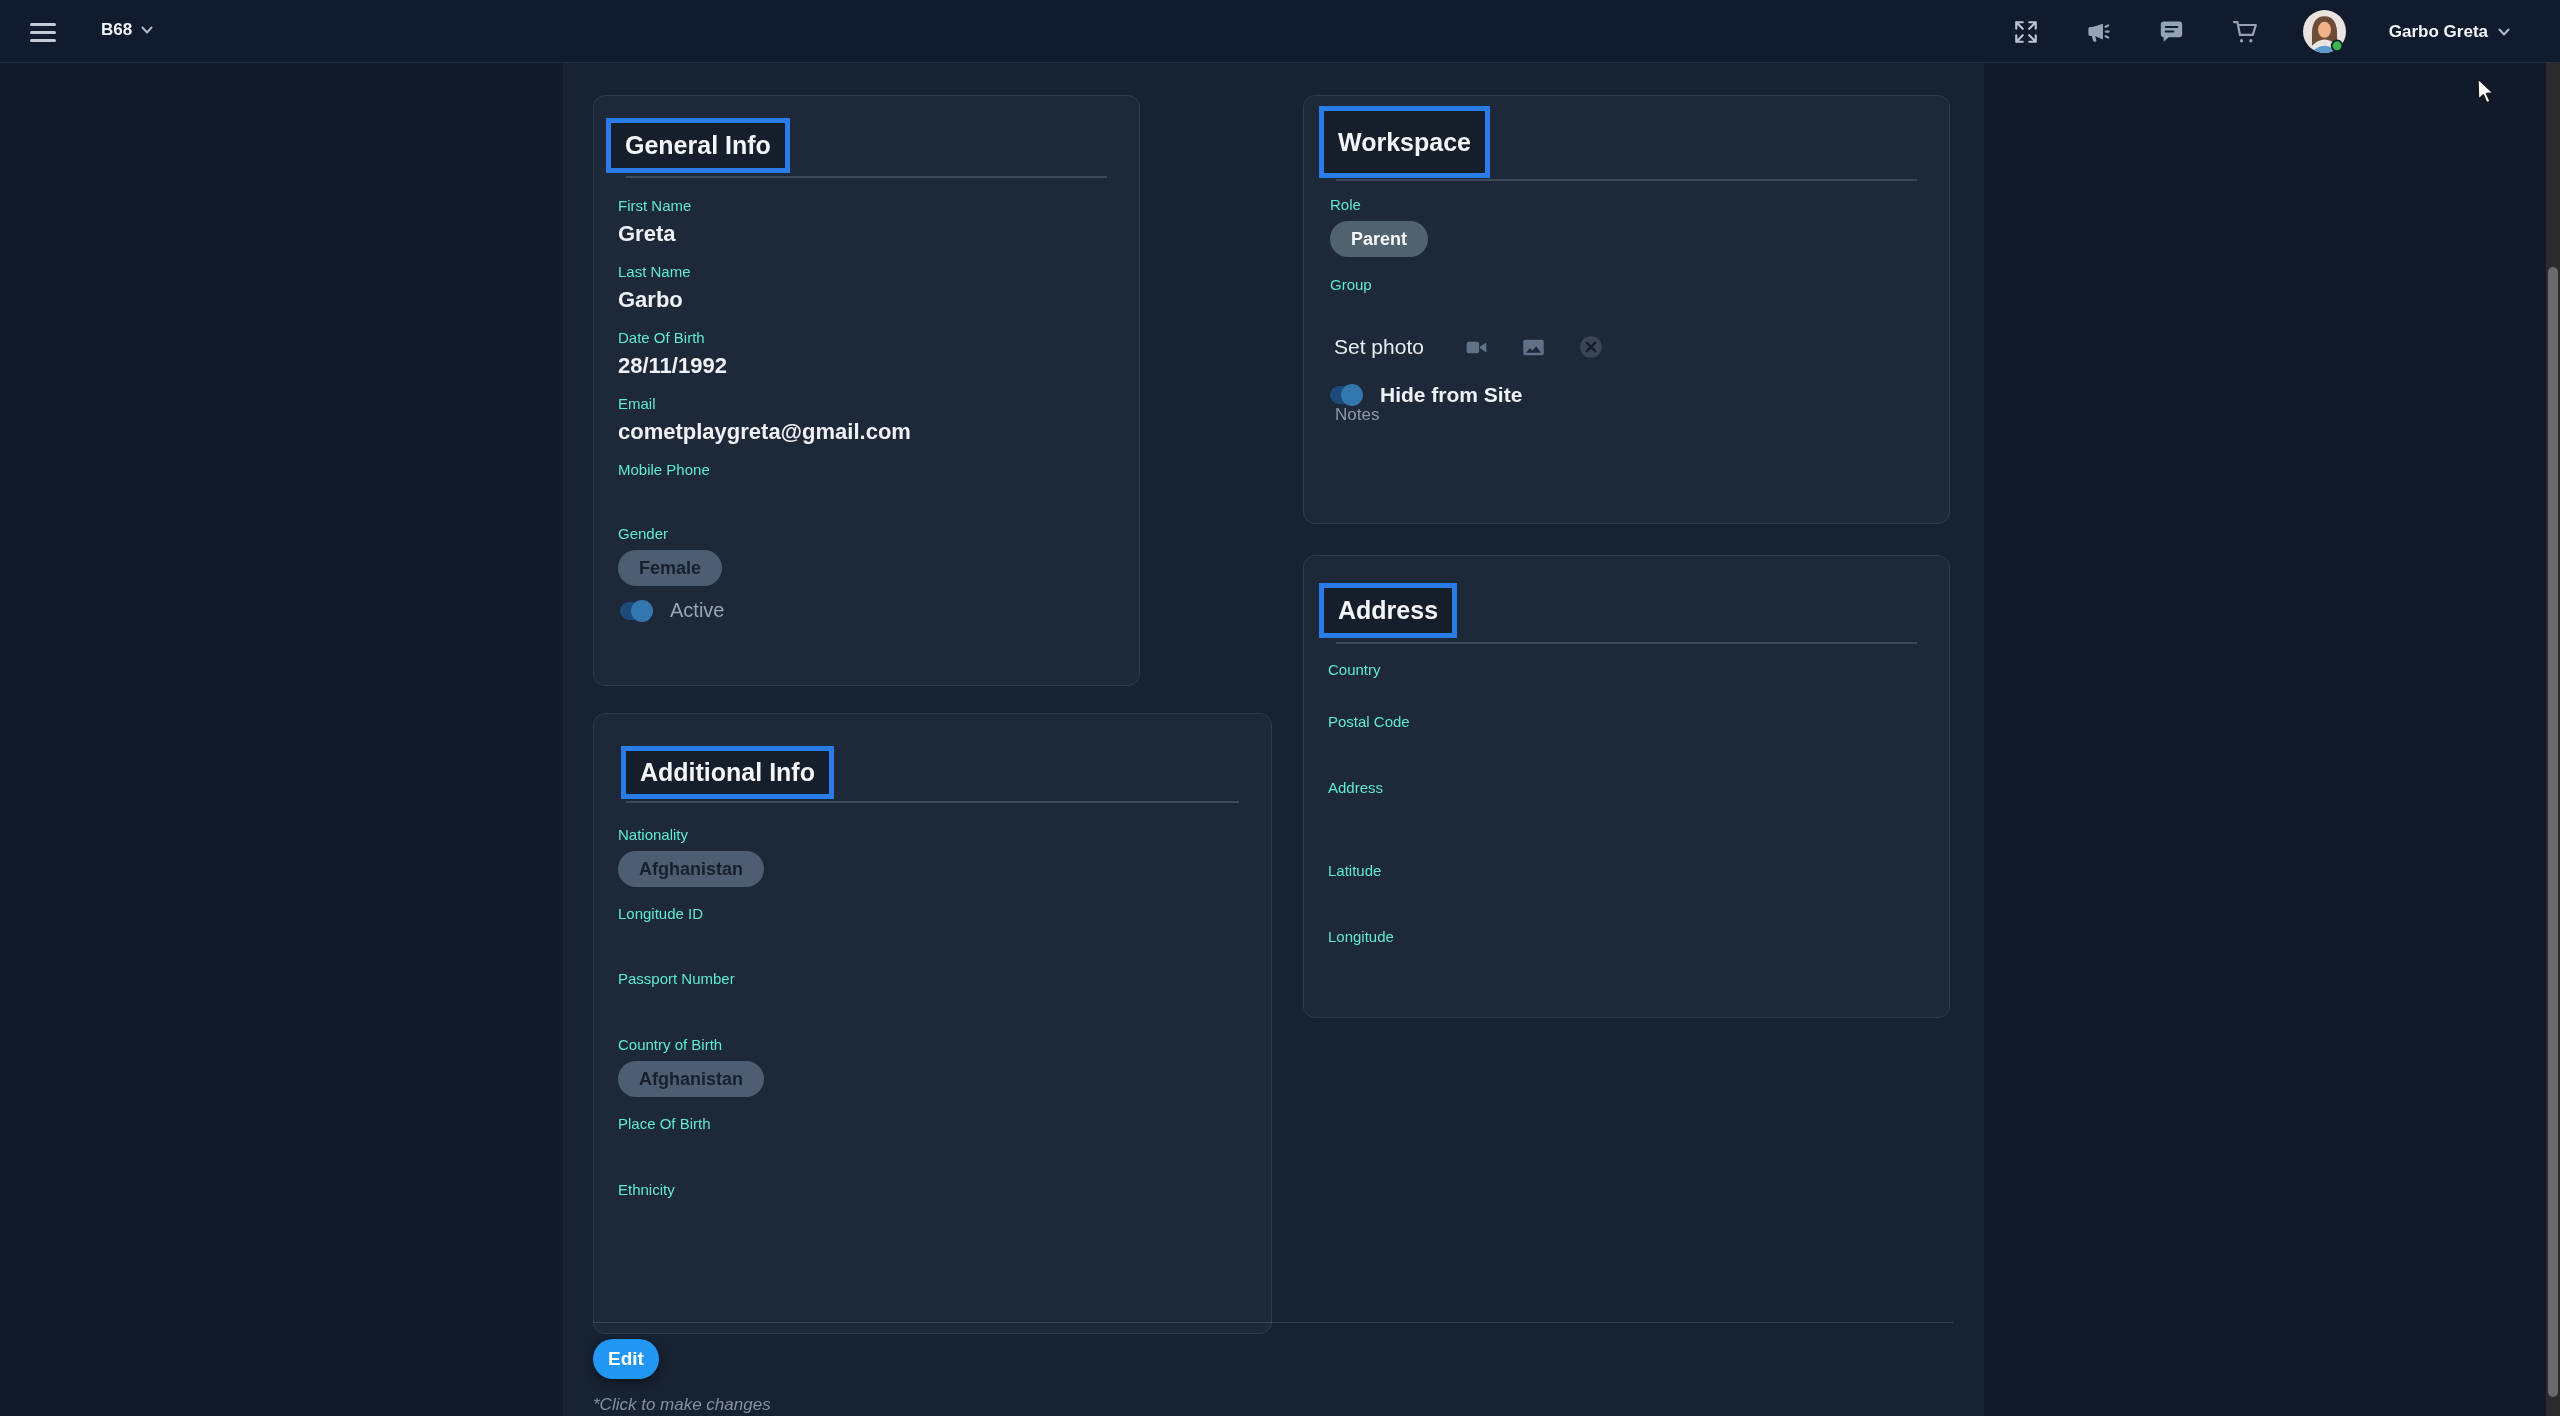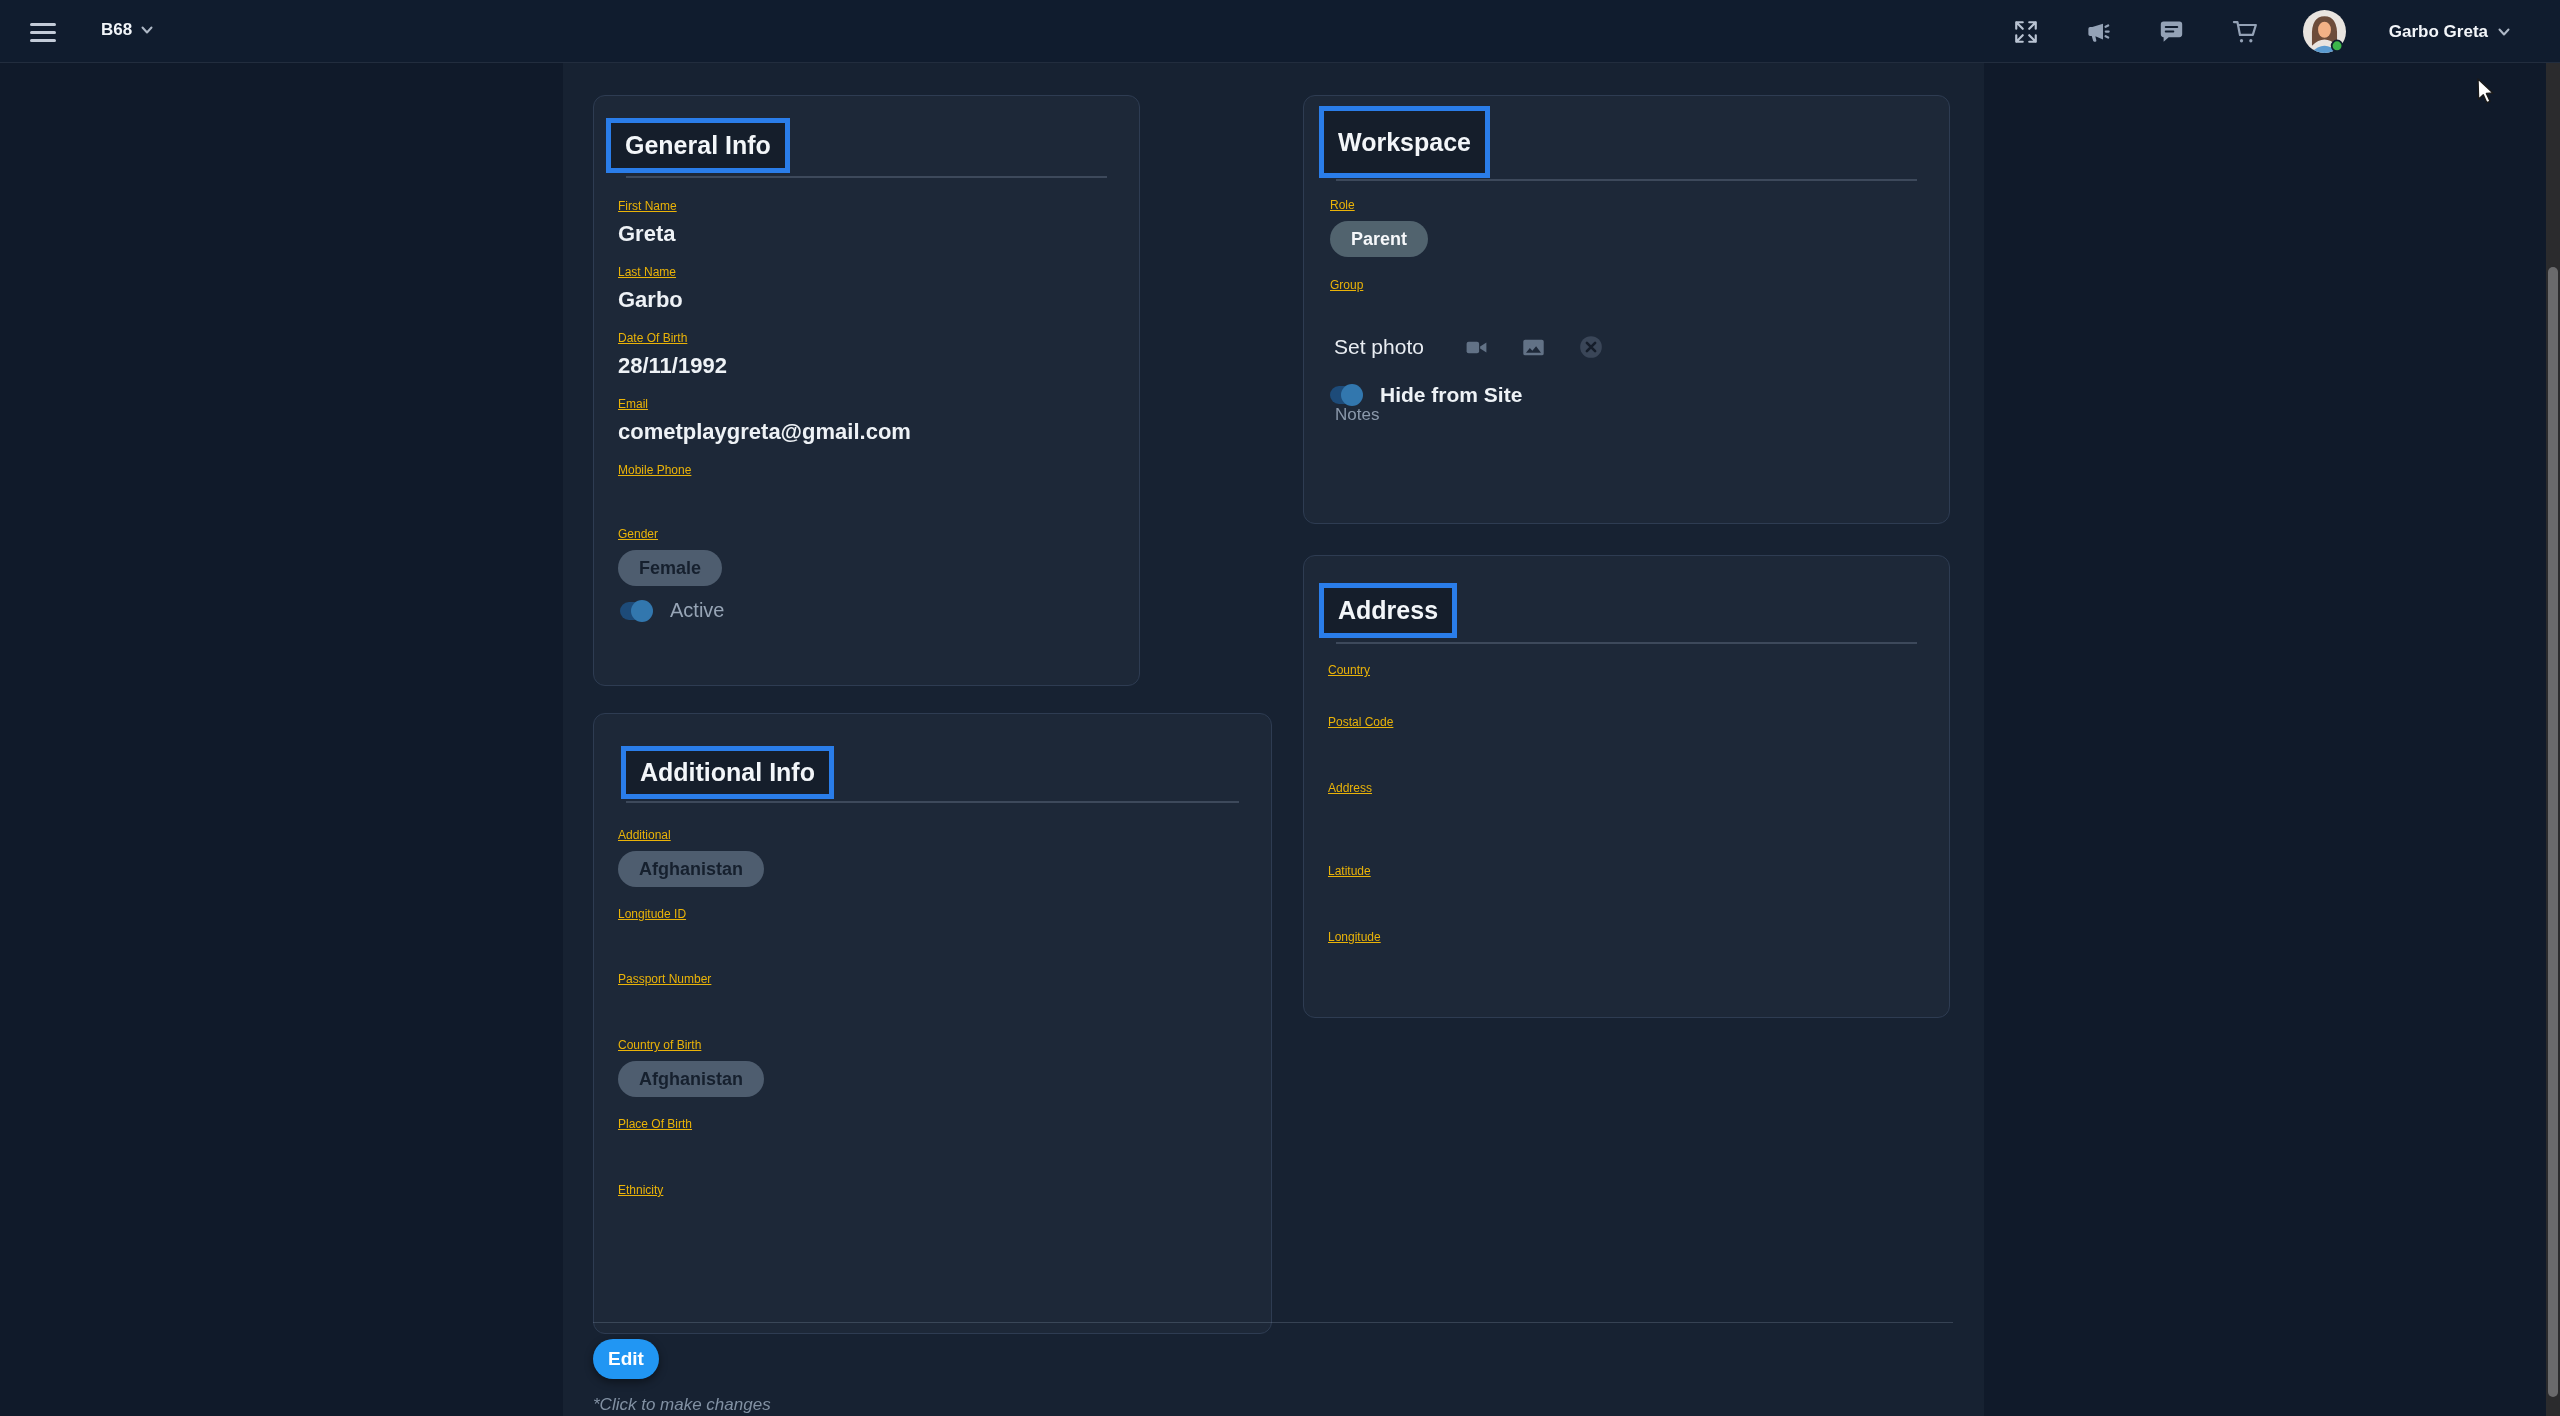--- a/index.html
+++ b/index.html
@@ -38,21 +38,21 @@
   .tb-additional { left:27px; top:32px; height:53px; }
   .tb-address    { left:15px; top:27px; height:55px; }
 
   .card-divider { position:absolute; left:32px; right:32px; height:2px; background:rgba(148,163,184,.28); }
   .dv-general    { top:80px; }
   .dv-workspace  { top:83px; }
   .dv-additional { top:87px; }
   .dv-address    { top:86px; }
 
   .field { position:absolute; left:24px; right:24px; }
-  .f-label { font-size:12px; color:#eab308; line-height:20px;text-decoration:underline; }
+  .f-label { font-size:15px; color:#5eead4; line-height:20px; }
   .f-value { margin-top:4px; font-size:22px; font-weight:700; color:#eef2f6; line-height:27px; min-height:27px; }
 
   .gi-f0{top:100px}.gi-f1{top:166px}.gi-f2{top:232px}.gi-f3{top:298px}.gi-f4{top:364px}.gi-f5{top:428px}
   .ai-f0{top:111px}.ai-f1{top:190px}.ai-f2{top:255px}.ai-f3{top:321px}.ai-f4{top:400px}.ai-f5{top:466px}
   .ad-f0{top:104px}.ad-f1{top:156px}.ad-f2{top:222px}.ad-f3{top:305px}.ad-f4{top:371px}
   .ws-role{top:99px; left:26px}.ws-group{top:179px; left:26px}
 
   .chip { display:inline-flex; align-items:center; height:36px; padding:0 21px; border-radius:18px;
     background:#4e5d6f; color:#16202e; font-size:18px; font-weight:700; margin-top:6px; }
   .chip-parent { background:#51636e; color:#f6f8fa; }
@@ -247,21 +247,21 @@
       <div class="ws-notes">Notes</div>
     </section>
 
     <section class="card card-additional">
       <div class="title-box tb-additional">
         <span class="t">Additional Info</span>
       </div>
       <div class="card-divider dv-additional"></div>
 
       <div class="field ai-f0">
-        <div class="f-label">Additional</div>
+        <div class="f-label">Nationality</div>
         <div><span class="chip">Afghanistan</span></div>
       </div>
       <div class="field ai-f1">
         <div class="f-label">Longitude ID</div>
         <div class="f-value"></div>
       </div>
       <div class="field ai-f2">
         <div class="f-label">Passport Number</div>
         <div class="f-value"></div>
       </div>

